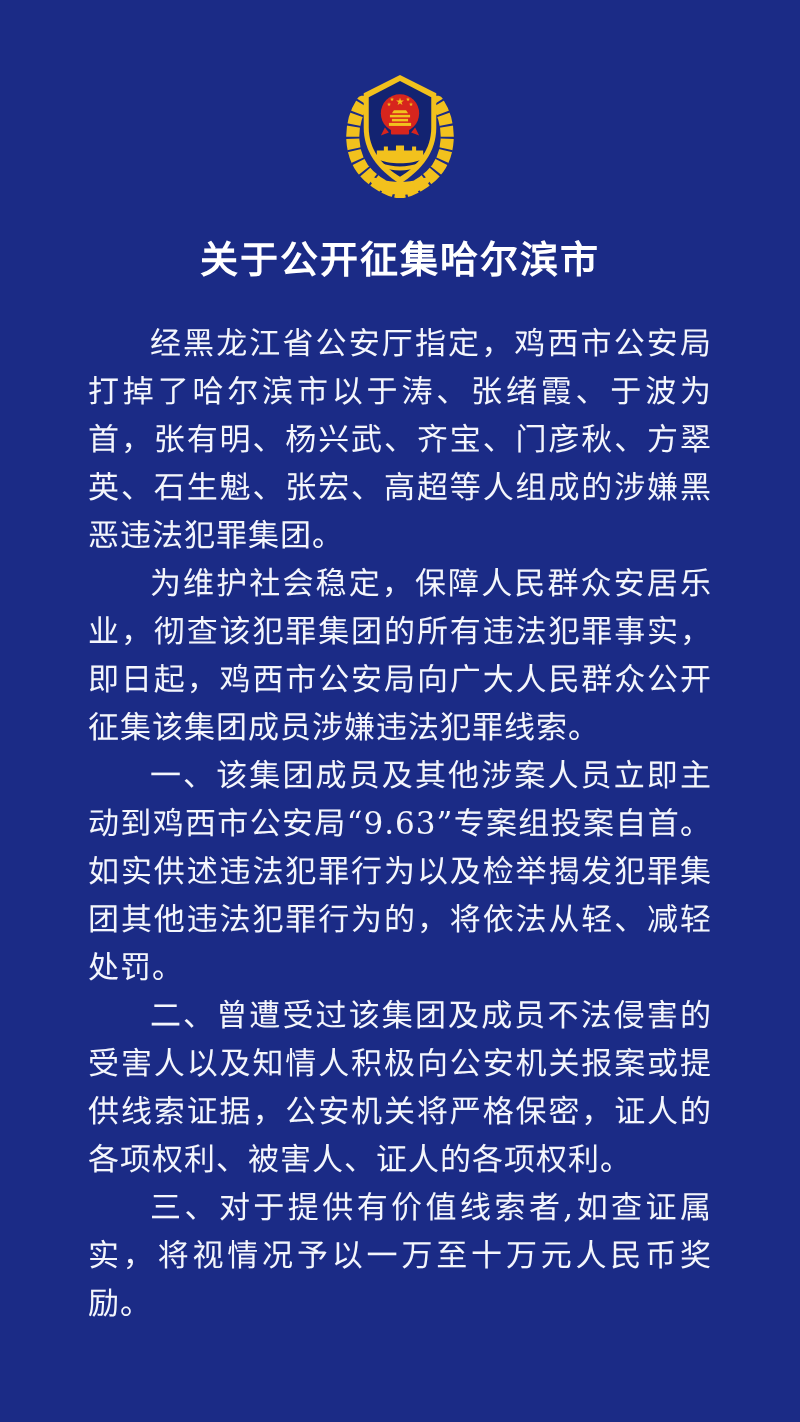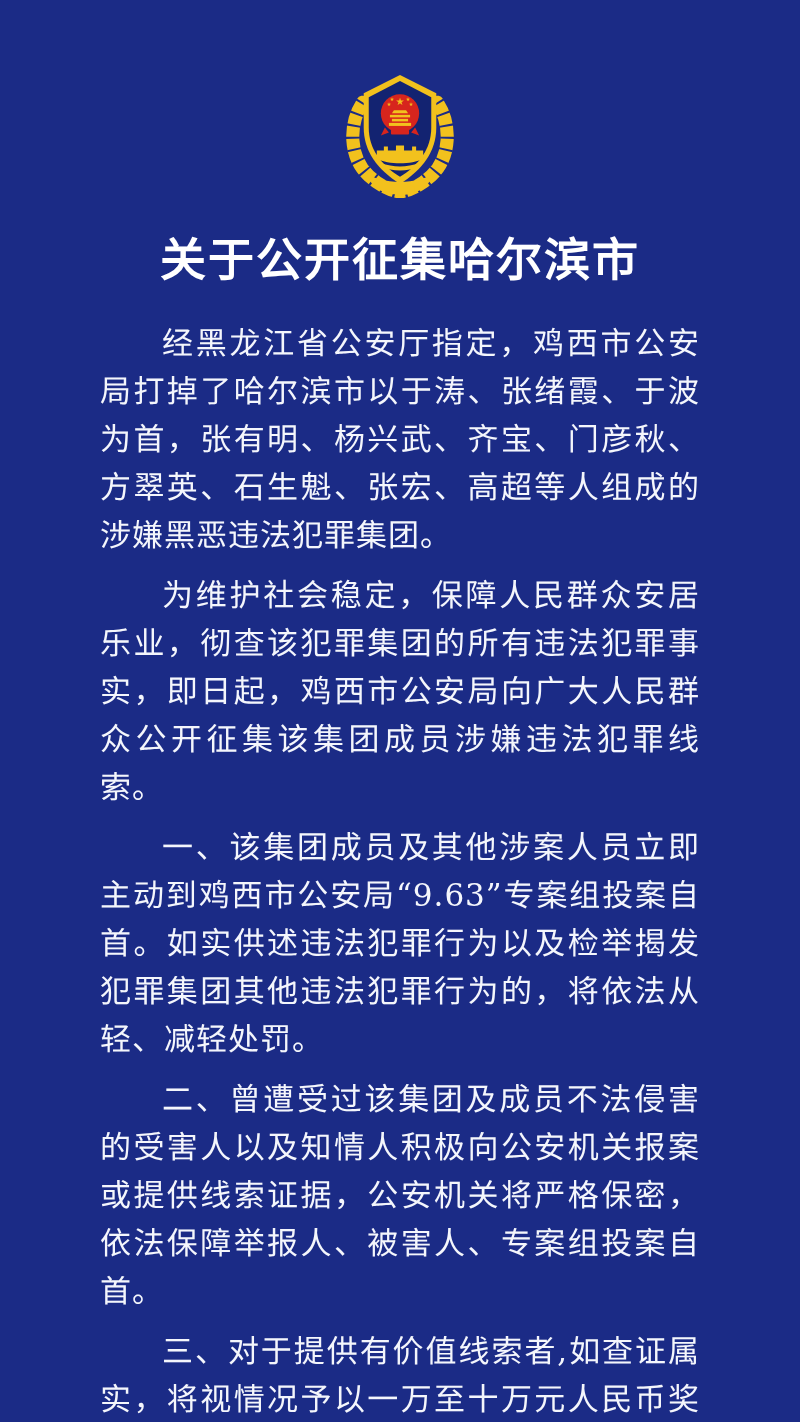--- a/index.html
+++ b/index.html
@@ -21,38 +21,38 @@
     justify-content: center;
     padding-top: 72px;
   }
   .emblem-wrap svg { display: block; }
   .title {
     margin-top: 34px;
     text-align: center;
     color: #ffffff;
     font-family: "Liberation Sans", sans-serif;
     font-weight: 900;
-    font-size: 46px;
+    font-size: 38px;
     line-height: 57px;
     letter-spacing: 2px;
   }
   .title .t-line { display: block; }
   .body-text {
     width: 624px;
     margin: 30px auto 0 auto;
     color: #f4f6fc;
     font-family: "DejaVu Serif", serif;
     font-size: 31px;
     line-height: 48px;
     text-align: justify;
     letter-spacing: 1px;
   }
   .body-text p {
     text-indent: 2em;
-    margin: 12px;
+    margin: 0;
   }
 </style>
 </head>
 <body>
 
 <div class="poster">
 
   <div class="emblem-wrap">
 
     <svg width="114" height="126" viewBox="0 0 110 125" aria-hidden="true">
@@ -99,17 +99,17 @@
   </div>
 
   <h1 class="title">
     <span class="t-line">关于公开征集哈尔滨市</span>
   </h1>
 
   <div class="body-text">
     <p>经黑龙江省公安厅指定，鸡西市公安局打掉了哈尔滨市以于涛、张绪霞、于波为首，张有明、杨兴武、齐宝、门彦秋、方翠英、石生魁、张宏、高超等人组成的涉嫌黑恶违法犯罪集团。</p>
     <p>为维护社会稳定，保障人民群众安居乐业，彻查该犯罪集团的所有违法犯罪事实，即日起，鸡西市公安局向广大人民群众公开征集该集团成员涉嫌违法犯罪线索。</p>
     <p>一、该集团成员及其他涉案人员立即主动到鸡西市公安局“9.63”专案组投案自首。如实供述违法犯罪行为以及检举揭发犯罪集团其他违法犯罪行为的，将依法从轻、减轻处罚。</p>
-    <p>二、曾遭受过该集团及成员不法侵害的受害人以及知情人积极向公安机关报案或提供线索证据，公安机关将严格保密，依法保障举报人、被害人、专案组投案自首。</p>
+    <p>二、曾遭受过该集团及成员不法侵害的受害人以及知情人积极向公安机关报案或提供线索证据，公安机关将严格保密，证人的各项权利、被害人、证人的各项权利。</p>
     <p>三、对于提供有价值线索者,如查证属实，将视情况予以一万至十万元人民币奖励。</p>
   </div>
 
 </div>
 
 </body></html>

